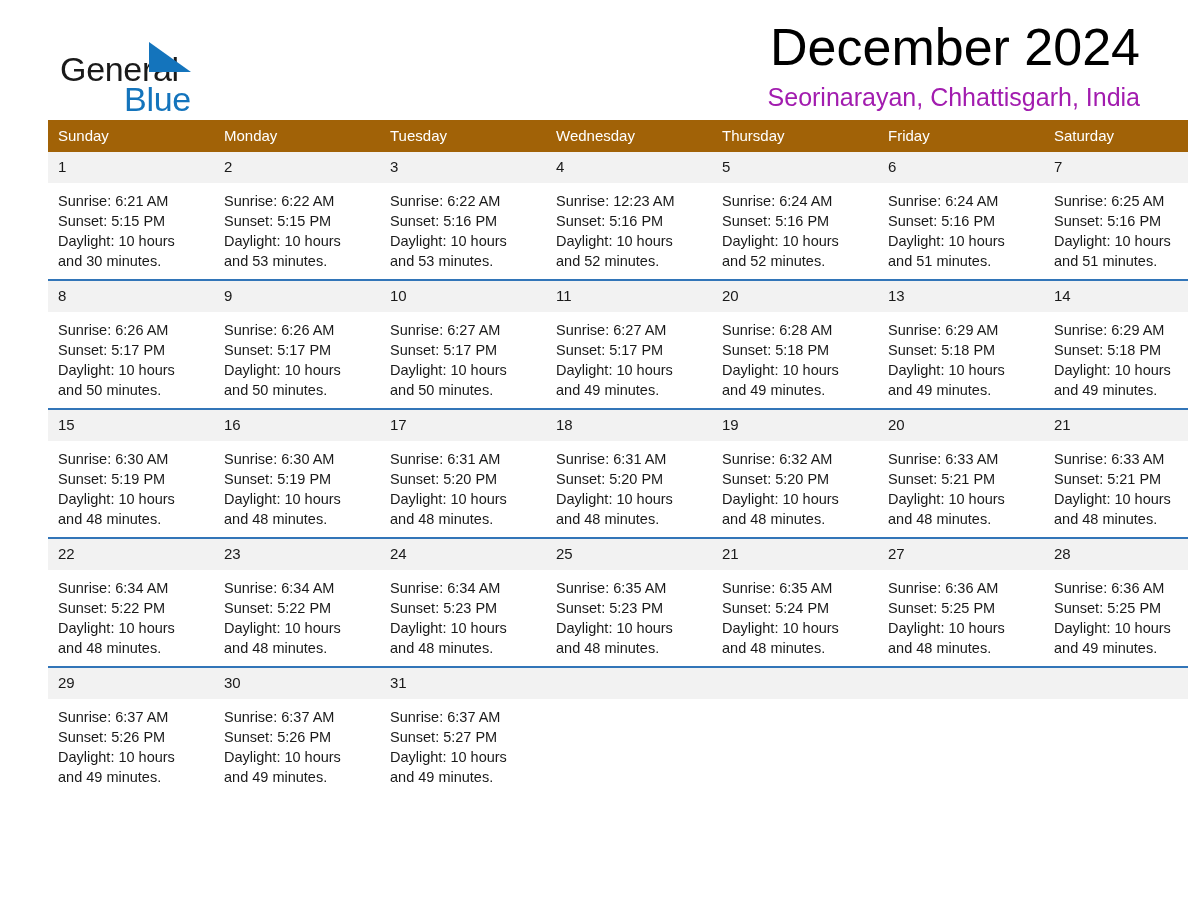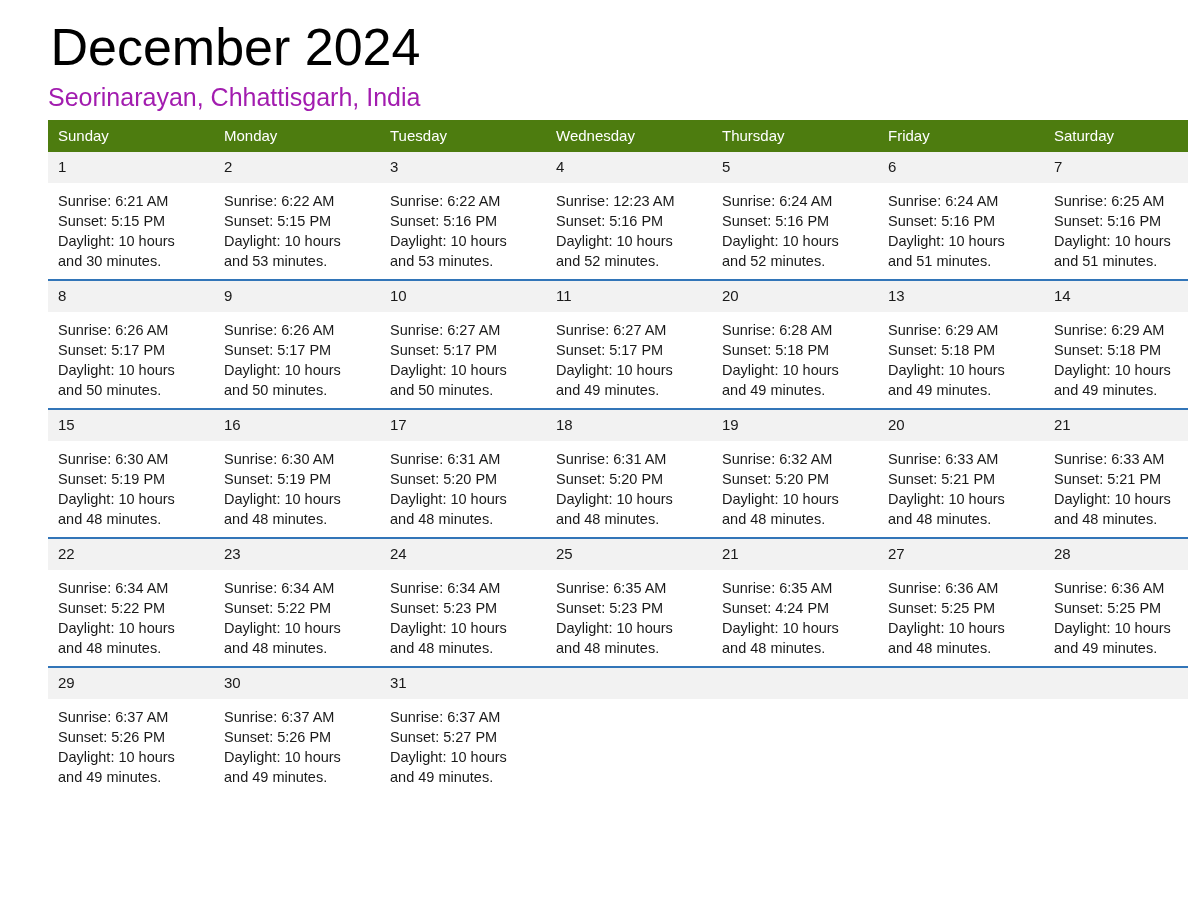--- a/index.html
+++ b/index.html
@@ -86,21 +86,21 @@
     white-space: nowrap;
   }
 
   
   .calendar {
     width: 1092px;
     border-collapse: collapse;
     table-layout: fixed;
   }
   .calendar th {
-    background: #4d7c0f;
+    background: #a16207;
     color: #ffffff;
     font-size: 15px;
     font-weight: 400;
     text-align: left;
     padding: 7px 0 8px 10px;
     width: 156px;
   }
   .calendar td {
     vertical-align: top;
     padding: 0;
@@ -137,20 +137,25 @@
   .cell-body.empty .cell-line {
     visibility: hidden;
   }
 </style>
 </head>
 <body>
 
 <div class="page">
 
   <div class="masthead">
+    <div class="brand">
+      <span class="brand-general">General</span>
+      <span class="brand-flag"></span>
+      <span class="brand-blue">Blue</span>
+    </div>
     <div class="titles">
       <div class="month-title">December 2024</div>
       <div class="location-title">Seorinarayan, Chhattisgarh, India</div>
     </div>
   </div>
 
   <table class="calendar">
     <thead>
       <tr>
         <th>Sunday</th>
@@ -396,21 +401,21 @@
             <div class="cell-line">Sunrise: 6:35 AM</div>
             <div class="cell-line">Sunset: 5:23 PM</div>
             <div class="cell-line">Daylight: 10 hours</div>
             <div class="cell-line">and 48 minutes.</div>
           </div>
         </td>
         <td>
           <div class="daynum">21</div>
           <div class="cell-body">
             <div class="cell-line">Sunrise: 6:35 AM</div>
-            <div class="cell-line">Sunset: 4:24 PM</div>
+            <div class="cell-line">Sunset: 5:24 PM</div>
             <div class="cell-line">Daylight: 10 hours</div>
             <div class="cell-line">and 48 minutes.</div>
           </div>
         </td>
         <td>
           <div class="daynum">27</div>
           <div class="cell-body">
             <div class="cell-line">Sunrise: 6:36 AM</div>
             <div class="cell-line">Sunset: 5:25 PM</div>
             <div class="cell-line">Daylight: 10 hours</div>

